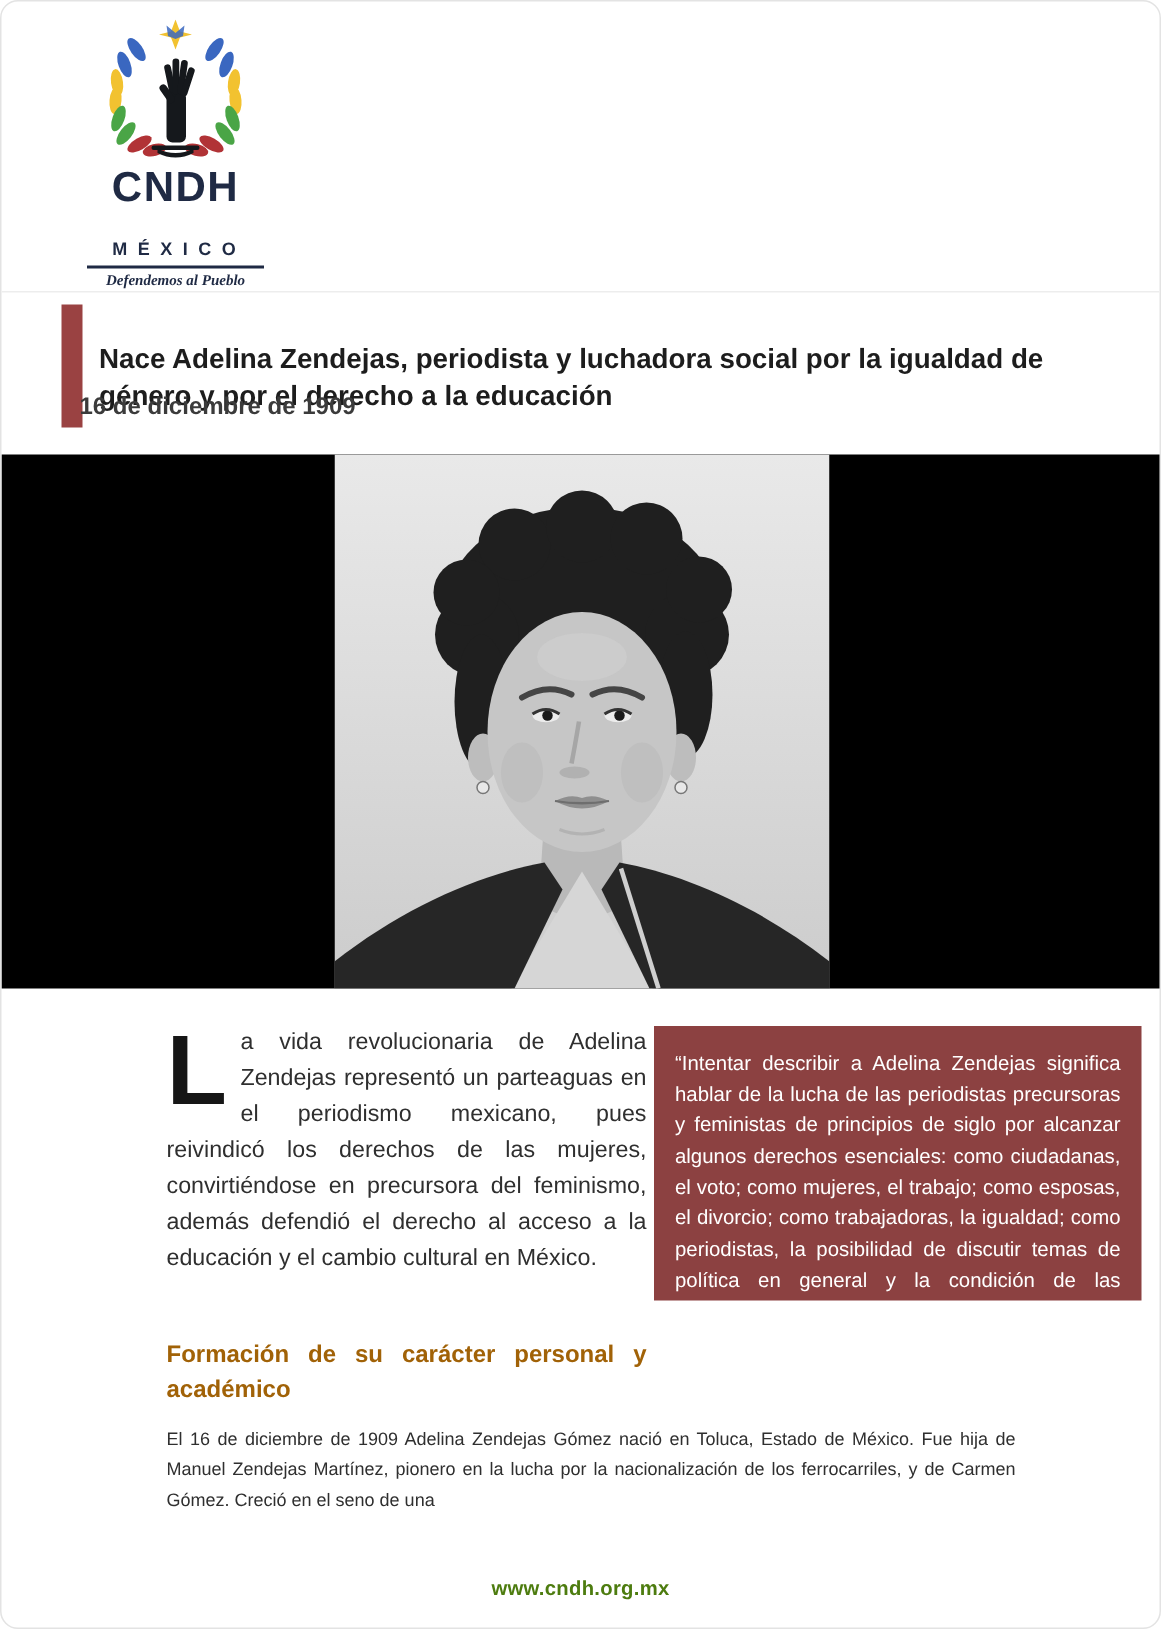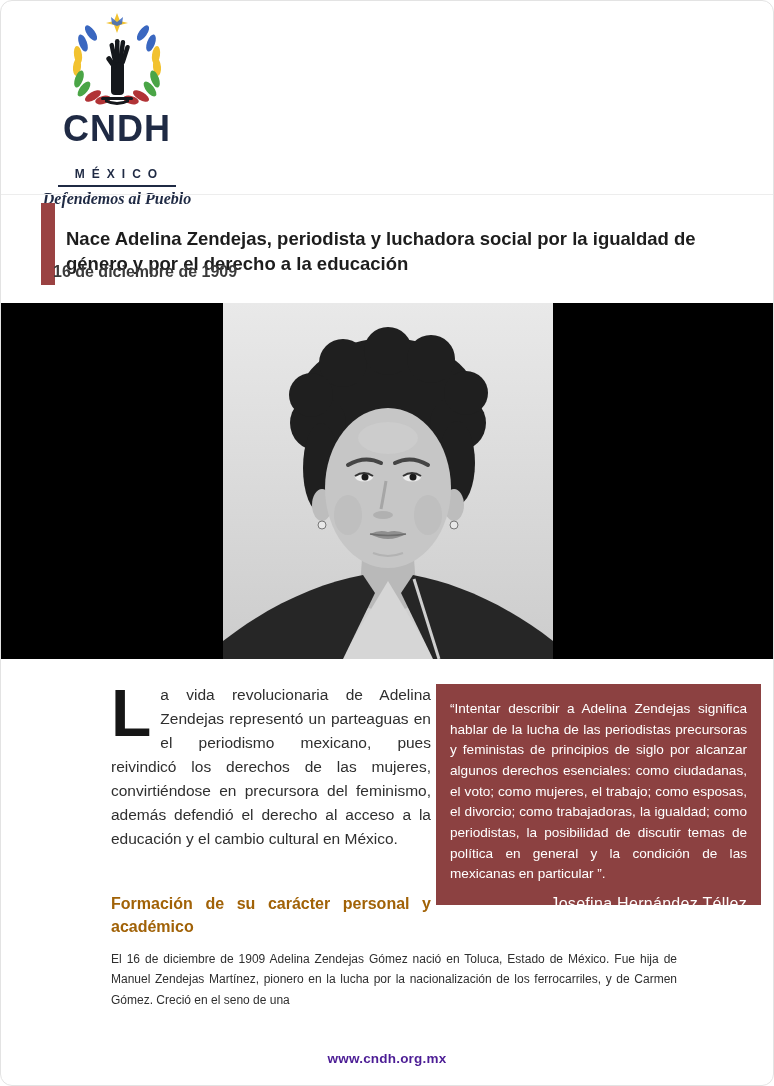--- a/index.html
+++ b/index.html
@@ -12,50 +12,50 @@
   *{box-sizing:border-box;margin:0;padding:0;}
   html,body{background:#fff;}
   body{font-family:"Liberation Sans",sans-serif;}
   .page{
     position:relative;width:774px;height:1086px;background:#fff;
     border:1px solid #e3e3e3;border-radius:12px;overflow:hidden;
   }
   
   .logo{position:absolute;left:30px;top:12px;width:172px;text-align:center;color:var(--logo-navy);}
   .logo svg{display:block;margin:0 auto;}
-  .logo-acronym{font-size:36px;font-weight:800;letter-spacing:1px;line-height:1;margin-top:2px;color:var(--logo-navy);}
+  .logo-acronym{font-size:28px;font-weight:800;letter-spacing:1px;line-height:1;margin-top:2px;color:var(--logo-navy);}
   .logo-country{font-size:12px;font-weight:700;letter-spacing:7px;margin-top:20px;margin-left:5px;color:var(--logo-navy);}
   .logo-rule{width:118px;border-top:2px solid var(--logo-navy);margin:4px auto 3px auto;}
-  .logo-motto{font-family:"Liberation Serif",serif;font-style:italic;font-weight:700;font-size:16px;color:var(--logo-navy);}
+  .logo-motto{font-family:"Liberation Serif",serif;font-style:italic;font-weight:700;font-size:10px;color:var(--logo-navy);}
   .head-right{position:absolute;left:253px;top:62px;width:507px;}
   .org-title{font-size:21px;font-weight:800;color:#15191f;white-space:nowrap;letter-spacing:-0.2px;}
   .tricolor{display:flex;height:4px;margin-top:6px;width:100%;}
   .tricolor span{flex:1;height:100%;}
   .division{margin-top:9px;text-align:right;font-size:23px;font-weight:500;color:#23262e;letter-spacing:0.2px;}
   .header-divider{position:absolute;left:0;top:193px;width:100%;border-top:1px solid #ededed;}
   
   .accent-bar{position:absolute;left:40px;top:202px;width:14px;height:82px;background:var(--accent-bar);}
   .article-title{position:absolute;left:65px;top:200px;width:662px;font-size:18.5px;line-height:1.34;font-weight:800;color:var(--text-dark);margin-top:26px;}
   .article-date{position:absolute;left:52px;top:262px;font-size:16px;color:#3b3b3b;font-weight:bold;}
   
   .photo-banner{position:absolute;left:0;top:302px;width:774px;height:356px;background:#000;display:flex;justify-content:center;}
   .photo-banner svg{height:100%;width:auto;display:block;}
   
   .lead{position:absolute;left:110px;top:682px;width:320px;font-size:15.5px;line-height:1.55;color:var(--text-body);text-align:justify;}
   .dropcap{float:left;font-size:66px;line-height:0.8;font-weight:800;color:#161616;padding-right:9px;padding-top:4px;}
-  .quote-box{position:absolute;left:435px;top:683px;width:325px;height:221px;background:var(--quote-box);color:#fff;padding:15px 14px 12px 14px;}
+  .quote-box{position:absolute;left:435px;top:683px;width:325px;height:183px;background:var(--quote-box);color:#fff;padding:15px 14px 12px 14px;}
   .quote-text{font-size:13.6px;line-height:1.52;text-align:justify;}
   .quote-attrib{margin-top:10px;text-align:right;}
   .quote-author{font-size:16px;letter-spacing:0.3px;}
   .quote-work{font-size:13px;margin-top:2px;}
   
   .section-heading{position:absolute;left:110px;top:891px;width:320px;font-size:16px;font-weight:800;line-height:1.45;color:#a16207;text-align:justify;}
   .body-paragraph{position:absolute;left:110px;top:948px;width:566px;font-size:12px;line-height:1.7;color:var(--text-body);text-align:justify;}
   
-  .footer-url{position:absolute;left:0;top:1050px;width:100%;text-align:center;font-size:13.5px;font-weight:700;color:#4c1d95;letter-spacing:0.2px;text-decoration:none;display:block;}
+  .footer-url{position:absolute;left:0;top:1050px;width:100%;text-align:center;font-size:13.5px;font-weight:700;color:#4d7c0f;letter-spacing:0.2px;text-decoration:none;display:block;}
 </style>
 </head>
 <body>
 
 <div class="page">
 
   <div class="logo">
     <svg width="104" height="96" viewBox="0 0 104 96">
 
       <g>

